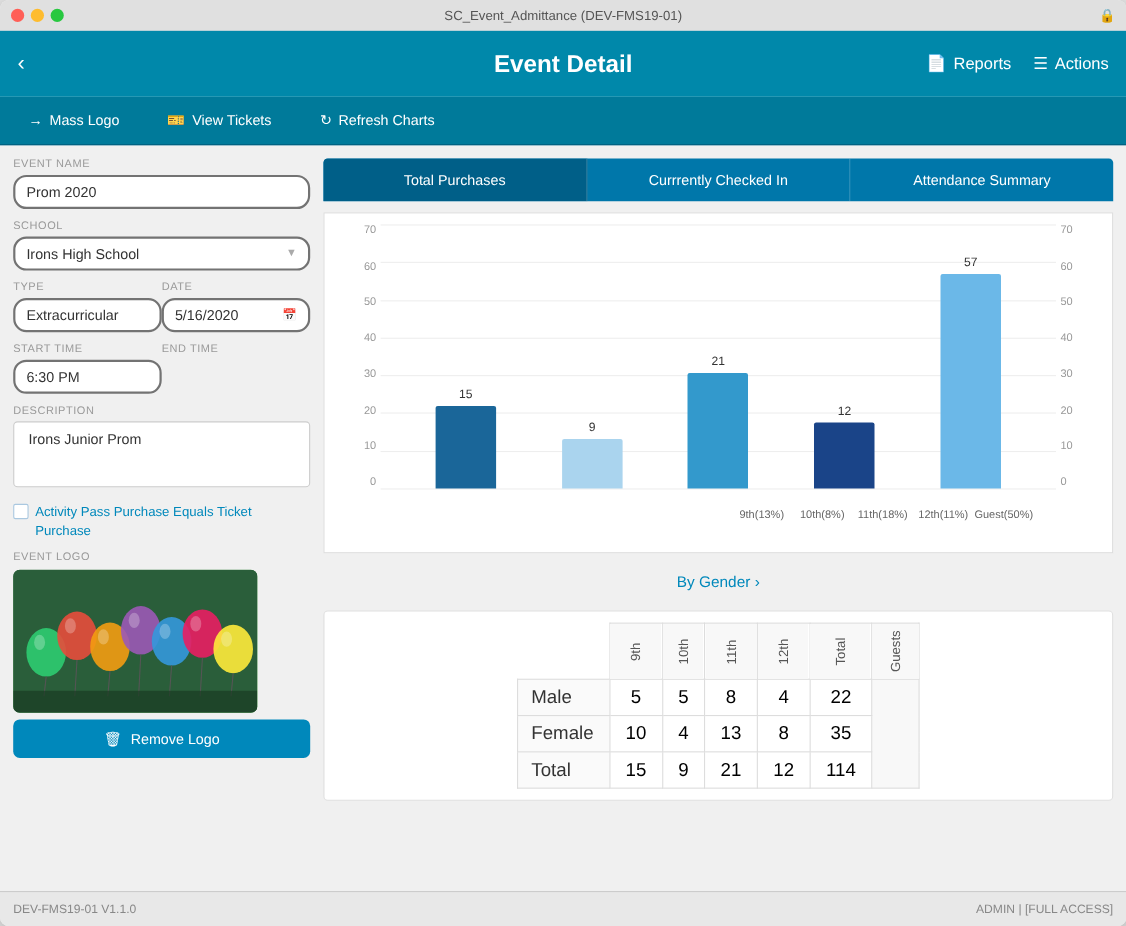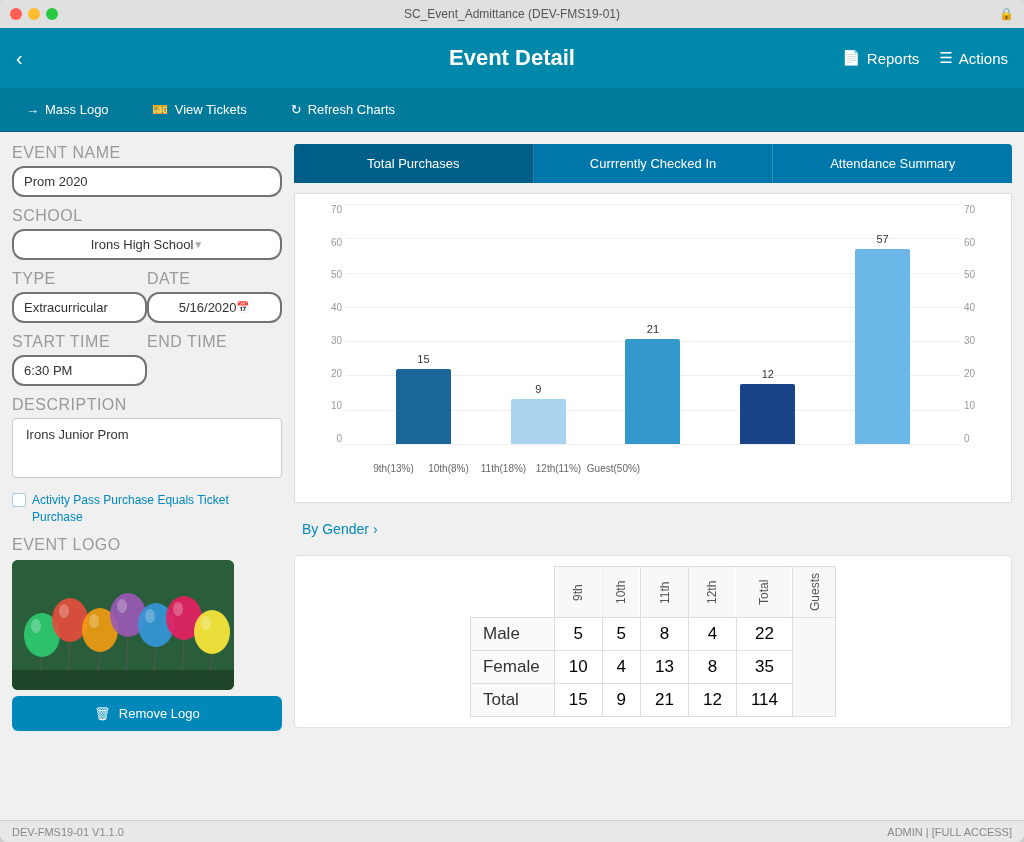--- a/index.html
+++ b/index.html
@@ -27,23 +27,23 @@
     
     .toolbar { background: #007a9a; height: 44px; display: flex; align-items: center; padding: 0 16px; gap: 24px; border-bottom: 1px solid #006080; }
     .toolbar-btn { color: white; display: flex; align-items: center; gap: 6px; cursor: pointer; font-size: 13px; font-weight: 500; padding: 6px 10px; border-radius: 4px; }
 
     
     .main-content { display: flex; flex: 1; overflow: hidden; padding: 12px; gap: 12px; }
 
     
     .left-panel { width: 270px; flex-shrink: 0; display: flex; flex-direction: column; gap: 10px; }
     .field-group { display: flex; flex-direction: column; gap: 4px; }
-    .field-label { font-size: 16px; color: #999; text-transform: uppercase; letter-spacing: 0.5px; }
+    .field-label { font-size: 10px; color: #999; text-transform: uppercase; letter-spacing: 0.5px; }
     .field-value { border: 2px solid #737373; border-radius: 12px; padding: 6px 10px; background: white; font-size: 13px; color: #333; }
-    .field-value-dropdown { display: flex; justify-content: center; align-items: center; }
+    .field-value-dropdown { display: flex; justify-content: space-between; align-items: center; }
     .row-fields { display: flex; }
     .row-fields .field-group { flex: 1; }
 
     .description-box { border: 1px solid #ccc; border-radius: 4px; padding: 8px 13px; background: white; font-size: 13px; color: #333; min-height: 60px; }
 
     .checkbox-row { display: flex; align-items: flex-start; gap: 6px; margin-top: 4px; }
     .checkbox-box { width: 14px; height: 14px; border: 1px solid #aac8e0; border-radius: 2px; background: white; flex-shrink: 0; margin-top: 1px; }
     .checkbox-label { color: #0088bb; font-size: 12px; line-height: 1.4; }
 
     .event-logo-section { display: flex; flex-direction: column; gap: 6px; }
@@ -57,34 +57,34 @@
     
     .chart-tabs { display: flex; background: #0077aa; border-radius: 4px 4px 0 0; overflow: hidden; }
     .chart-tab { flex: 1; padding: 12px; text-align: center; color: white; font-size: 13px; cursor: pointer; border-right: 1px solid rgba(255,255,255,0.2); }
     .chart-tab:last-child { border-right: none; }
     .chart-tab.active { background: #005f88; font-weight: 400; }
 
     
     .chart-area { background: white; border: 1px solid #ddd; padding: 10px 16px; min-height: 310px; position: relative; }
 
     
-    .by-gender-row { text-align: left; padding: 8px; }
+    .by-gender-row { text-align: center; padding: 8px; }
     .by-gender-link { color: #0088bb; font-size: 14px; cursor: pointer; display: inline-flex; align-items: center; gap: 4px; }
 
     
     .gender-table-wrap { background: white; padding: 10px; border: 1px solid #e0e0e0; border-radius: 4px; overflow: auto; }
     .gender-table { border-collapse: collapse; margin: 0 auto; }
     .gender-table th, .gender-table td { border: 1px solid #ddd; padding: 6px 14px; text-align: center; font-size: 17px; }
     .gender-table th { background: #f8f8f8; font-weight: 500; color: #555; font-size: 12px; }
     .gender-table th.rotated { writing-mode: vertical-rl; text-orientation: mixed; transform: rotate(180deg); padding: 10px 6px; }
     .gender-table td.row-label { text-align: left; background: #fafafa; color: #333; font-weight: normal; padding-left: 12px; }
     .guests-cell { writing-mode: vertical-rl; text-orientation: mixed; transform: rotate(180deg); font-size: 12px; color: #555; background: #f8f8f8; }
 
     
-    .footer { background: #e8e8e8; height: 22px; display: flex; align-items: center; padding: 0 12px; justify-content: space-between; border-top: 1px solid #ccc; }
+    .footer { background: #e8e8e8; height: 32px; display: flex; align-items: center; padding: 0 12px; justify-content: space-between; border-top: 1px solid #ccc; }
     .footer-text { font-size: 11px; color: #888; }
 
     
     .balloon-canvas { width: 100%; height: 100%; }
   </style>
 </head>
 <body>
 
 <div class="window">
 
@@ -284,21 +284,21 @@
               <span style="font-size:11px;color:#333;margin-bottom:2px;">12</span>
               <div style="width:55px;height:60px;background:#1a4488;border-radius:2px 2px 0 0;"></div>
             </div>
 
             <div style="display:flex;flex-direction:column;align-items:center;gap:2px;">
               <span style="font-size:11px;color:#333;margin-bottom:2px;">57</span>
               <div style="width:55px;height:195px;background:#6bb8e8;border-radius:2px 2px 0 0;"></div>
             </div>
           </div>
 
-          <div style="position:absolute; left:35px; right:35px; bottom:0; height:30px; display:flex; align-items:flex-end; justify-content:flex-start; padding: 0 20px;">
+          <div style="position:absolute; left:35px; right:35px; bottom:0; height:30px; display:flex; align-items:flex-end; justify-content:flex-end; padding: 0 20px;">
             <span style="font-size:10px;color:#666;width:55px;text-align:center;">9th(13%)</span>
             <span style="font-size:10px;color:#666;width:55px;text-align:center;">10th(8%)</span>
             <span style="font-size:10px;color:#666;width:55px;text-align:center;">11th(18%)</span>
             <span style="font-size:10px;color:#666;width:55px;text-align:center;">12th(11%)</span>
             <span style="font-size:10px;color:#666;width:55px;text-align:center;">Guest(50%)</span>
           </div>
         </div>
       </div>
 
       <div class="by-gender-row">

